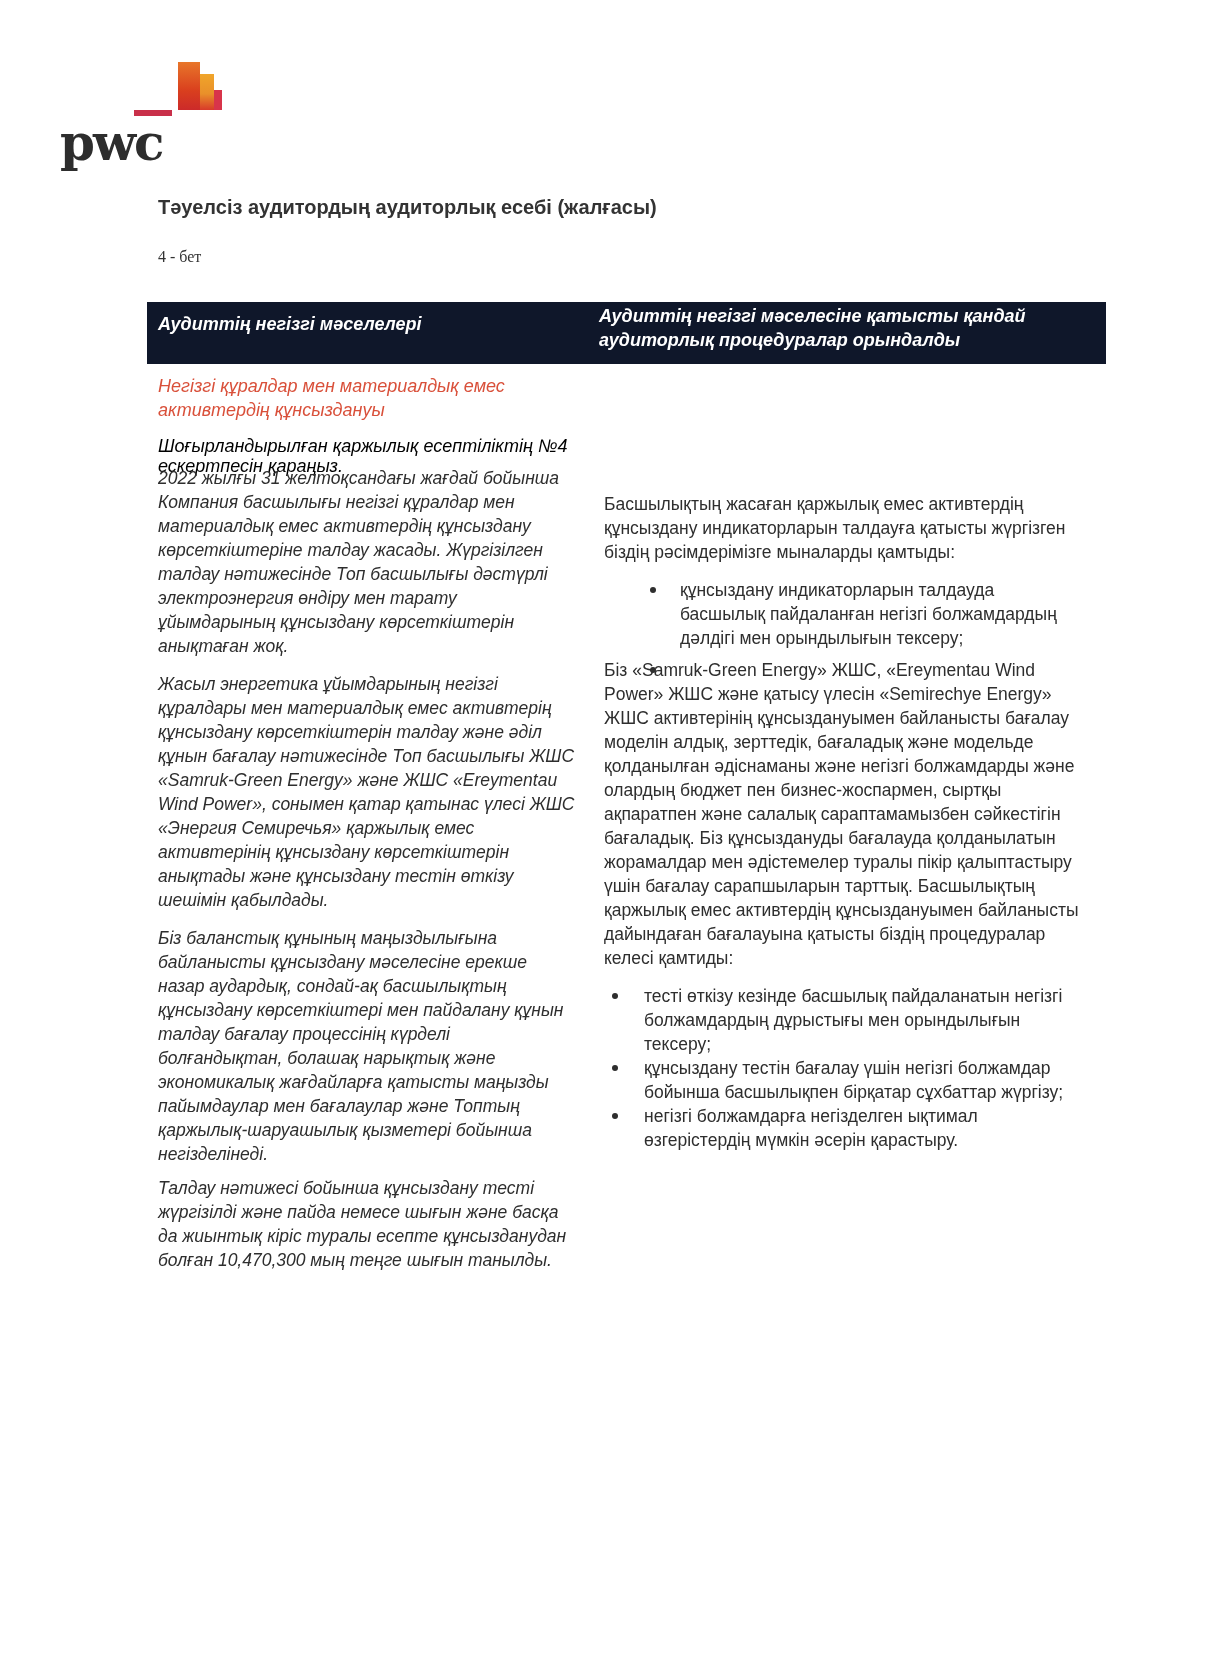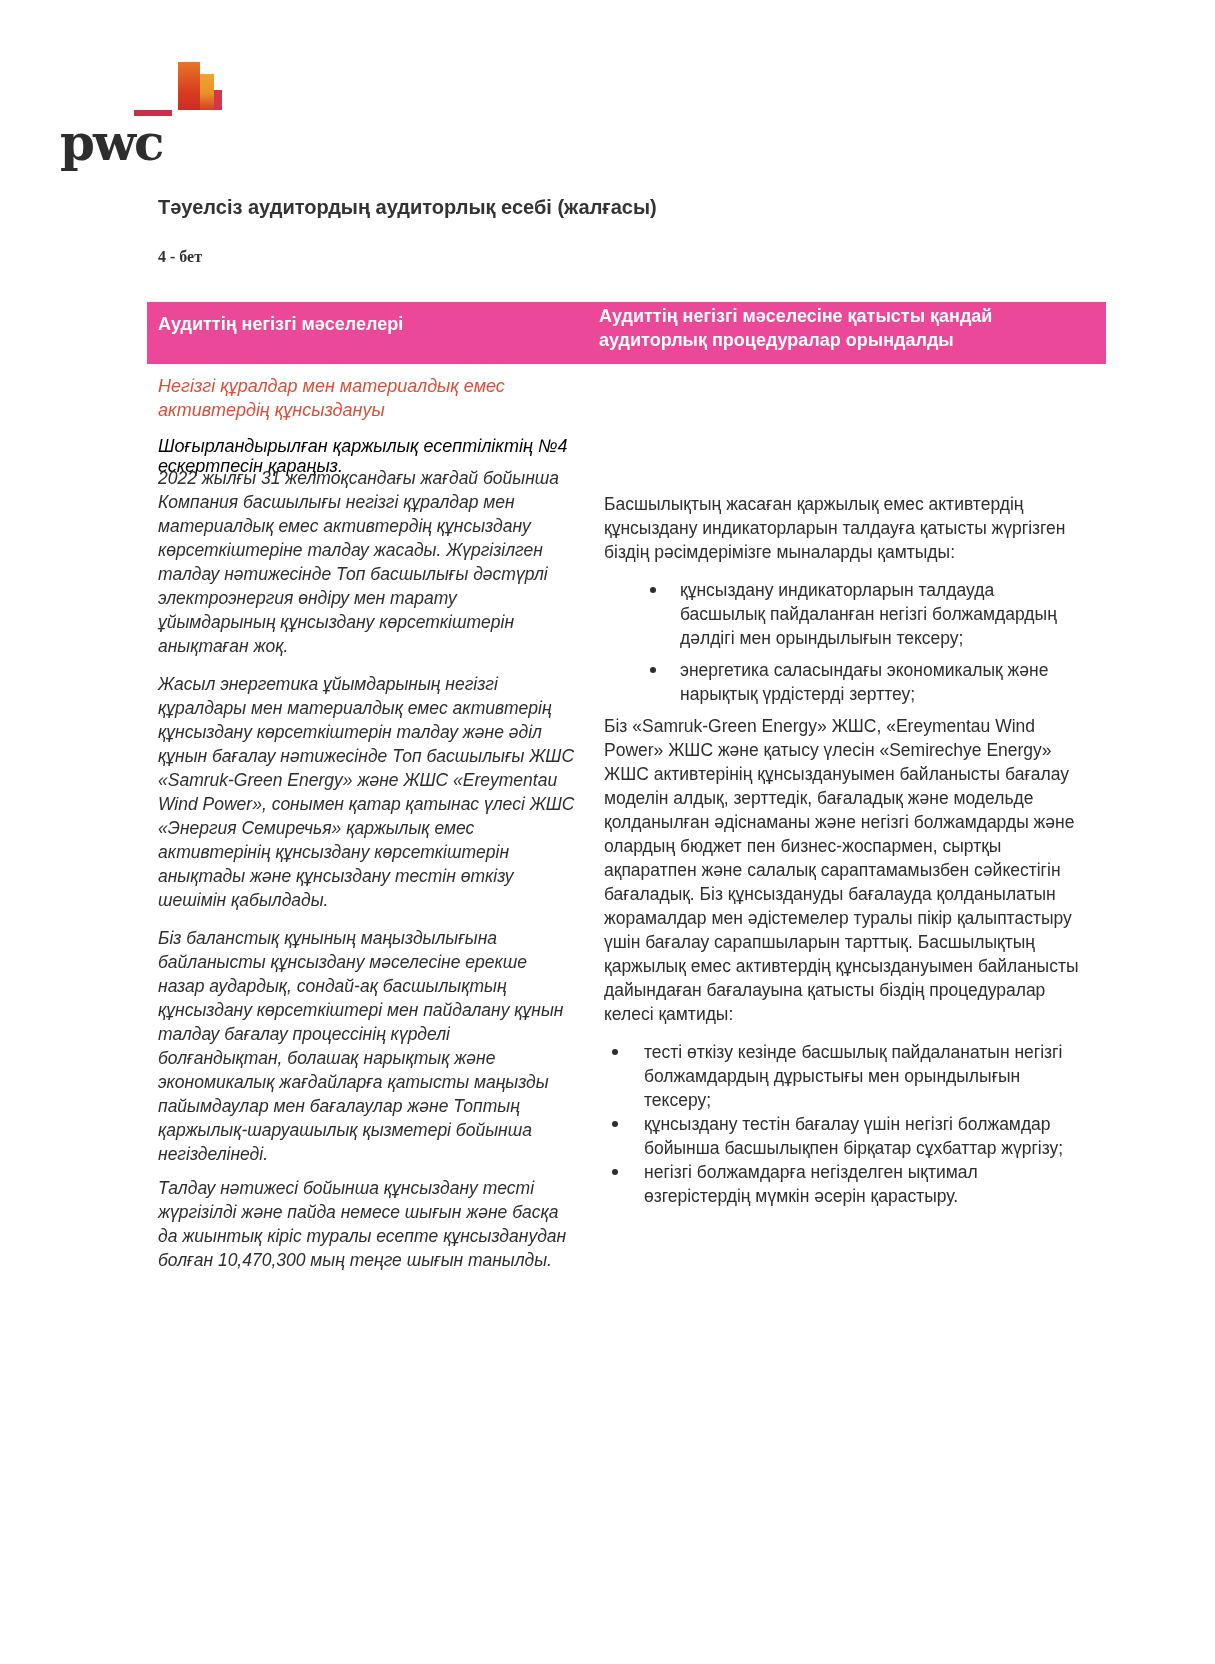--- a/index.html
+++ b/index.html
@@ -18,25 +18,26 @@
     position: absolute; left: 0; top: 60px;
     font-family: "DejaVu Serif", "Liberation Serif", serif;
     font-weight: bold; font-size: 50px; letter-spacing: -2px; color: #2d2d2d; line-height: 1;
   }
   .doc-title {
     position: absolute; left: 158px; top: 196px;
     font-weight: bold; font-size: 20px; color: #333;
   }
   .page-num {
     position: absolute; left: 158px; top: 248px;
-    font-family: "Liberation Serif", "DejaVu Serif", serif; font-size: 16px; color: #333; font-weight: bold;
+    font-family: "Liberation Serif", "DejaVu Serif", serif; font-size: 16px; color: #333;
   }
   .band {
     position: absolute; left: 147px; top: 302px; width: 959px; height: 62px;
-    background: #ec4899;
+    background: #0f172a;
+    font-style: italic;
   }
   .band .h {
     position: absolute; color: #ffffff; font-weight: bold; font-size: 18px; line-height: 24px;
   }
   .band .h1 { left: 11px; top: 10px; }
   .band .h2 { left: 452px; top: 2px; width: 470px; }
   .col { position: absolute; font-size: 17.5px; line-height: 24px; color: #2e2e2e; }
   .col-left { left: 158px; width: 420px; }
   .col-right { left: 604px; width: 480px; }
   .subhead-red { position: absolute; left: 158px; top: 374px; width: 420px; color: #d9503a; font-style: italic; font-size: 18px; line-height: 24px; }
@@ -78,21 +79,21 @@
   <p style="margin-bottom:14px;">2022 жылғы 31 желтоқсандағы жағдай бойынша Компания басшылығы негізгі құралдар мен материалдық емес активтердің құнсыздану көрсеткіштеріне талдау жасады. Жүргізілген талдау нәтижесінде Топ басшылығы дәстүрлі электроэнергия өндіру мен тарату ұйымдарының құнсыздану көрсеткіштерін анықтаған жоқ.</p>
   <p style="margin-bottom:14px;">Жасыл энергетика ұйымдарының негізгі құралдары мен материалдық емес активтерің құнсыздану көрсеткіштерін талдау  және әділ құнын бағалау нәтижесінде Топ басшылығы ЖШС «Samruk-Green Energy» және ЖШС «Ereymentau Wind Power», сонымен қатар қатынас үлесі ЖШС «Энергия Семиречья» қаржылық емес активтерінің құнсыздану көрсеткіштерін анықтады және құнсыздану тестін өткізу шешімін қабылдады.</p>
   <p style="margin-bottom:10px;">Біз баланстық құнының маңыздылығына байланысты құнсыздану мәселесіне ерекше назар аудардық, сондай-ақ басшылықтың құнсыздану көрсеткіштері мен пайдалану құнын талдау бағалау процессінің күрделі болғандықтан, болашақ нарықтық және экономикалық жағдайларға қатысты маңызды пайымдаулар мен бағалаулар және Топтың қаржылық-шаруашылық қызметері бойынша негізделінеді.</p>
   <p>Талдау нәтижесі бойынша құнсыздану тесті жүргізілді және пайда немесе шығын және басқа да жиынтық кіріс туралы есепте құнсызданудан болған 10,470,300 мың теңге шығын танылды.</p>
 </div>
 
 <div class="col col-right" style="top:492px;">
   <p style="margin-bottom:14px;">Басшылықтың жасаған қаржылық емес активтердің құнсыздану индикаторларын талдауға қатысты жүргізген біздің рәсімдерімізге мыналарды қамтыды:</p>
   <ul class="ul ul1">
     <li><span class="dot"></span><span>құнсыздану индикаторларын талдауда басшылық пайдаланған негізгі болжамдардың дәлдігі мен орындылығын тексеру;</span></li>
-    <li><span class="dot"></span><span>энергетика саласындағы экономикалық және нарықтық үрдістерді зерттеу;</span></li>
+    <li><span class="dot"></span></li>
   </ul>
   <p style="margin:4px 0 14px 0;">Біз «Samruk-Green Energy» ЖШС, «Ereymentau Wind Power» ЖШС және қатысу үлесін «Semirechye Energy» ЖШС активтерінің құнсыздануымен байланысты бағалау моделін алдық, зерттедік, бағаладық және модельде қолданылған әдіснаманы және негізгі болжамдарды және олардың бюджет пен бизнес-жоспармен, сыртқы ақпаратпен және салалық сараптамамызбен сәйкестігін бағаладық. Біз құнсыздануды бағалауда қолданылатын жорамалдар мен әдістемелер туралы пікір қалыптастыру үшін бағалау сарапшыларын тарттық. Басшылықтың қаржылық емес активтердің құнсыздануымен байланысты дайындаған бағалауына қатысты біздің процедуралар келесі қамтиды:</p>
   <ul class="ul ul2">
     <li><span class="dot"></span><span>тесті өткізу кезінде басшылық пайдаланатын негізгі болжамдардың дұрыстығы мен орындылығын тексеру;</span></li>
     <li><span class="dot"></span><span>құнсыздану тестін бағалау үшін негізгі болжамдар бойынша басшылықпен бірқатар сұхбаттар жүргізу;</span></li>
     <li><span class="dot"></span><span>негізгі болжамдарға негізделген ықтимал өзгерістердің мүмкін әсерін қарастыру.</span></li>
   </ul>
 </div>
 
 </body></html>

